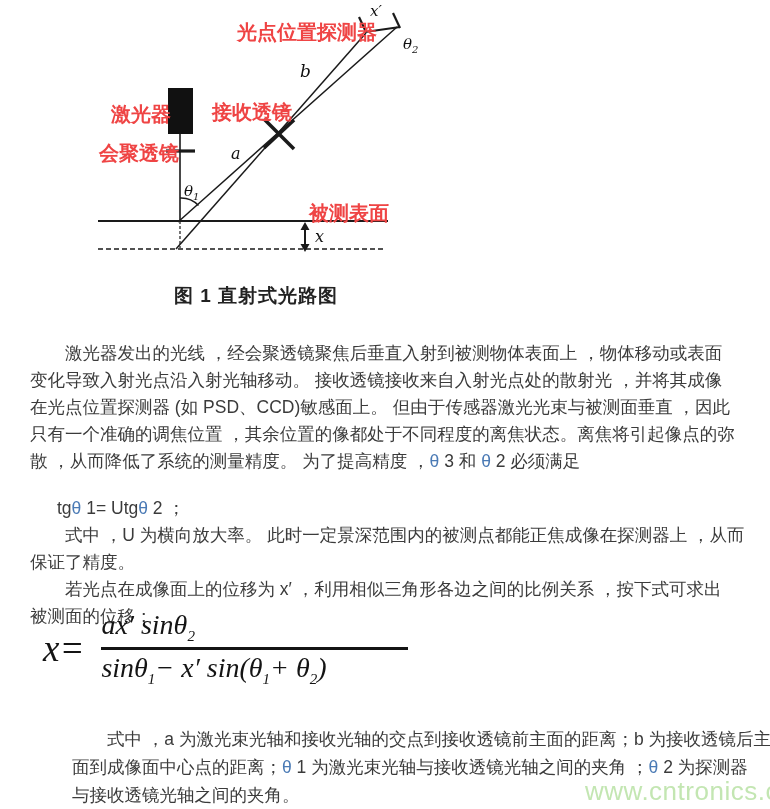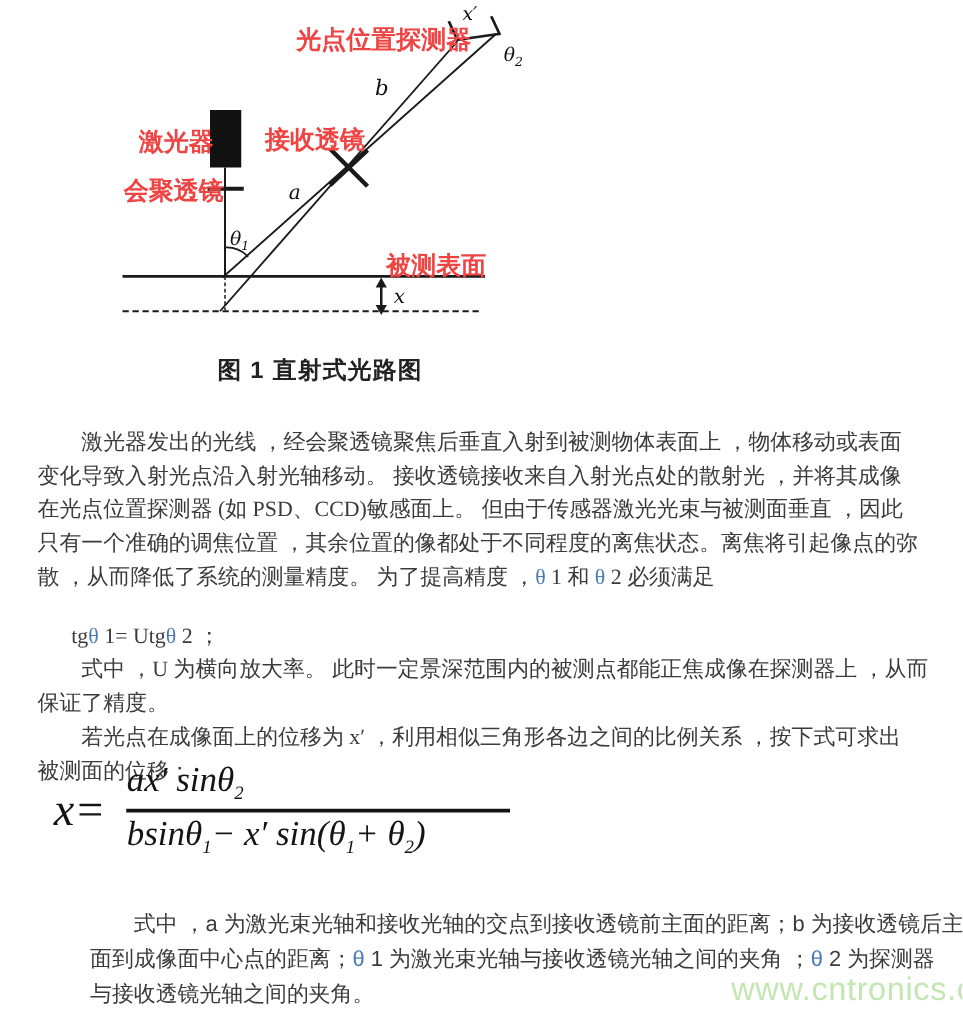--- a/index.html
+++ b/index.html
@@ -8,21 +8,21 @@
     font-family:"Liberation Sans",sans-serif;color:#3b3b3b;
   }
   
   .diagram{position:absolute;left:0;top:0;width:770px;height:330px;}
   .diagram svg{position:absolute;left:0;top:0;}
   .dlab{position:absolute;font-size:20px;font-weight:bold;color:#ef4444;white-space:nowrap;line-height:1;}
   .dlab.serif{font-family:"DejaVu Serif","Liberation Serif",serif;font-style:italic;font-weight:normal;font-size:15px;color:#111;}
   .dlab sub{font-size:10px;font-style:italic;}
   .fig-caption{position:absolute;left:174px;top:283px;font-size:19px;font-weight:bold;color:#222;letter-spacing:1px;white-space:nowrap;}
   
-  .textblock{position:absolute;left:30px;top:340px;width:712px;font-family:Liberation Serif, serif;}
+  .textblock{position:absolute;left:30px;top:340px;width:712px;}
   .footerblock{position:absolute;left:30px;top:725px;width:712px;}
   .tline{height:27px;line-height:27px;font-size:17.5px;color:#3b3b3b;white-space:nowrap;}
   .footerblock .tline{height:28px;line-height:28px;margin-left:42px;}
   .ind2{padding-left:35px;}
   .ind1{padding-left:27px;margin-top:20px;}
   .theta{color:#4a7ab5;}
   
   .formula{position:absolute;left:43px;top:610px;display:flex;align-items:center;gap:17px;
     color:#141414;font-family:"Liberation Serif",serif;font-style:italic;}
   .f-lhs{font-size:37px;line-height:1;}
@@ -83,33 +83,33 @@
     <span class="dlab serif" style="left:315px;top:229px;font-size:16px">x</span>
 
     <div class="fig-caption">图 1  直射式光路图</div>
   </div>
 
   <div class="textblock" id="bodyblock">
       <div class="tline ind2"><span>激光器发出的光线 ，经会聚透镜聚焦后垂直入射到被测物体表面上 ，物体移动或表面</span></div>
       <div class="tline"><span>变化导致入射光点沿入射光轴移动。 接收透镜接收来自入射光点处的散射光 ，并将其成像</span></div>
       <div class="tline"><span>在光点位置探测器 (如 PSD、CCD)敏感面上。 但由于传感器激光光束与被测面垂直 ，因此</span></div>
       <div class="tline"><span>只有一个准确的调焦位置 ，其余位置的像都处于不同程度的离焦状态。离焦将引起像点的弥</span></div>
-      <div class="tline"><span>散 ，从而降低了系统的测量精度。 为了提高精度 ，</span><span class="theta">θ</span><span> 1 和 </span><span class="theta">θ</span><span> 2 必须满足</span></div>
+      <div class="tline"><span>散 ，从而降低了系统的测量精度。 为了提高精度 ，</span><span class="theta">θ</span><span> 3 和 </span><span class="theta">θ</span><span> 2 必须满足</span></div>
       <div class="tline ind1"><span>tg</span><span class="theta">θ</span><span> 1= Utg</span><span class="theta">θ</span><span> 2 ；</span></div>
       <div class="tline ind2"><span>式中 ，U 为横向放大率。 此时一定景深范围内的被测点都能正焦成像在探测器上 ，从而</span></div>
       <div class="tline"><span>保证了精度。</span></div>
       <div class="tline ind2"><span>若光点在成像面上的位移为 x′ ，利用相似三角形各边之间的比例关系 ，按下式可求出</span></div>
       <div class="tline"><span>被测面的位移：</span></div>
     </div>
 
   <div class="formula">
     <span class="f-lhs">x=</span>
     <span class="f-frac">
       <span class="f-num" id="f-num"><span>ax′ sinθ</span><sub>2</sub></span>
-      <span class="f-den" id="f-den"><span>bsinθ</span><sub>1</sub><span>− x′ sin(θ</span><sub>1</sub><span>+ θ</span><sub>2</sub><span>)</span></span>
+      <span class="f-den" id="f-den"><span>sinθ</span><sub>1</sub><span>− x′ sin(θ</span><sub>1</sub><span>+ θ</span><sub>2</sub><span>)</span></span>
     </span>
   </div>
 
   <div class="footerblock" id="footerblock">
       <div class="tline ind2"><span>式中 ，a 为激光束光轴和接收光轴的交点到接收透镜前主面的距离；b 为接收透镜后主</span></div>
       <div class="tline"><span>面到成像面中心点的距离；</span><span class="theta">θ</span><span> 1 为激光束光轴与接收透镜光轴之间的夹角 ；</span><span class="theta">θ</span><span> 2 为探测器</span></div>
       <div class="tline"><span>与接收透镜光轴之间的夹角。</span></div>
     </div>
 
   <div class="watermark">www.cntronics.com</div>

